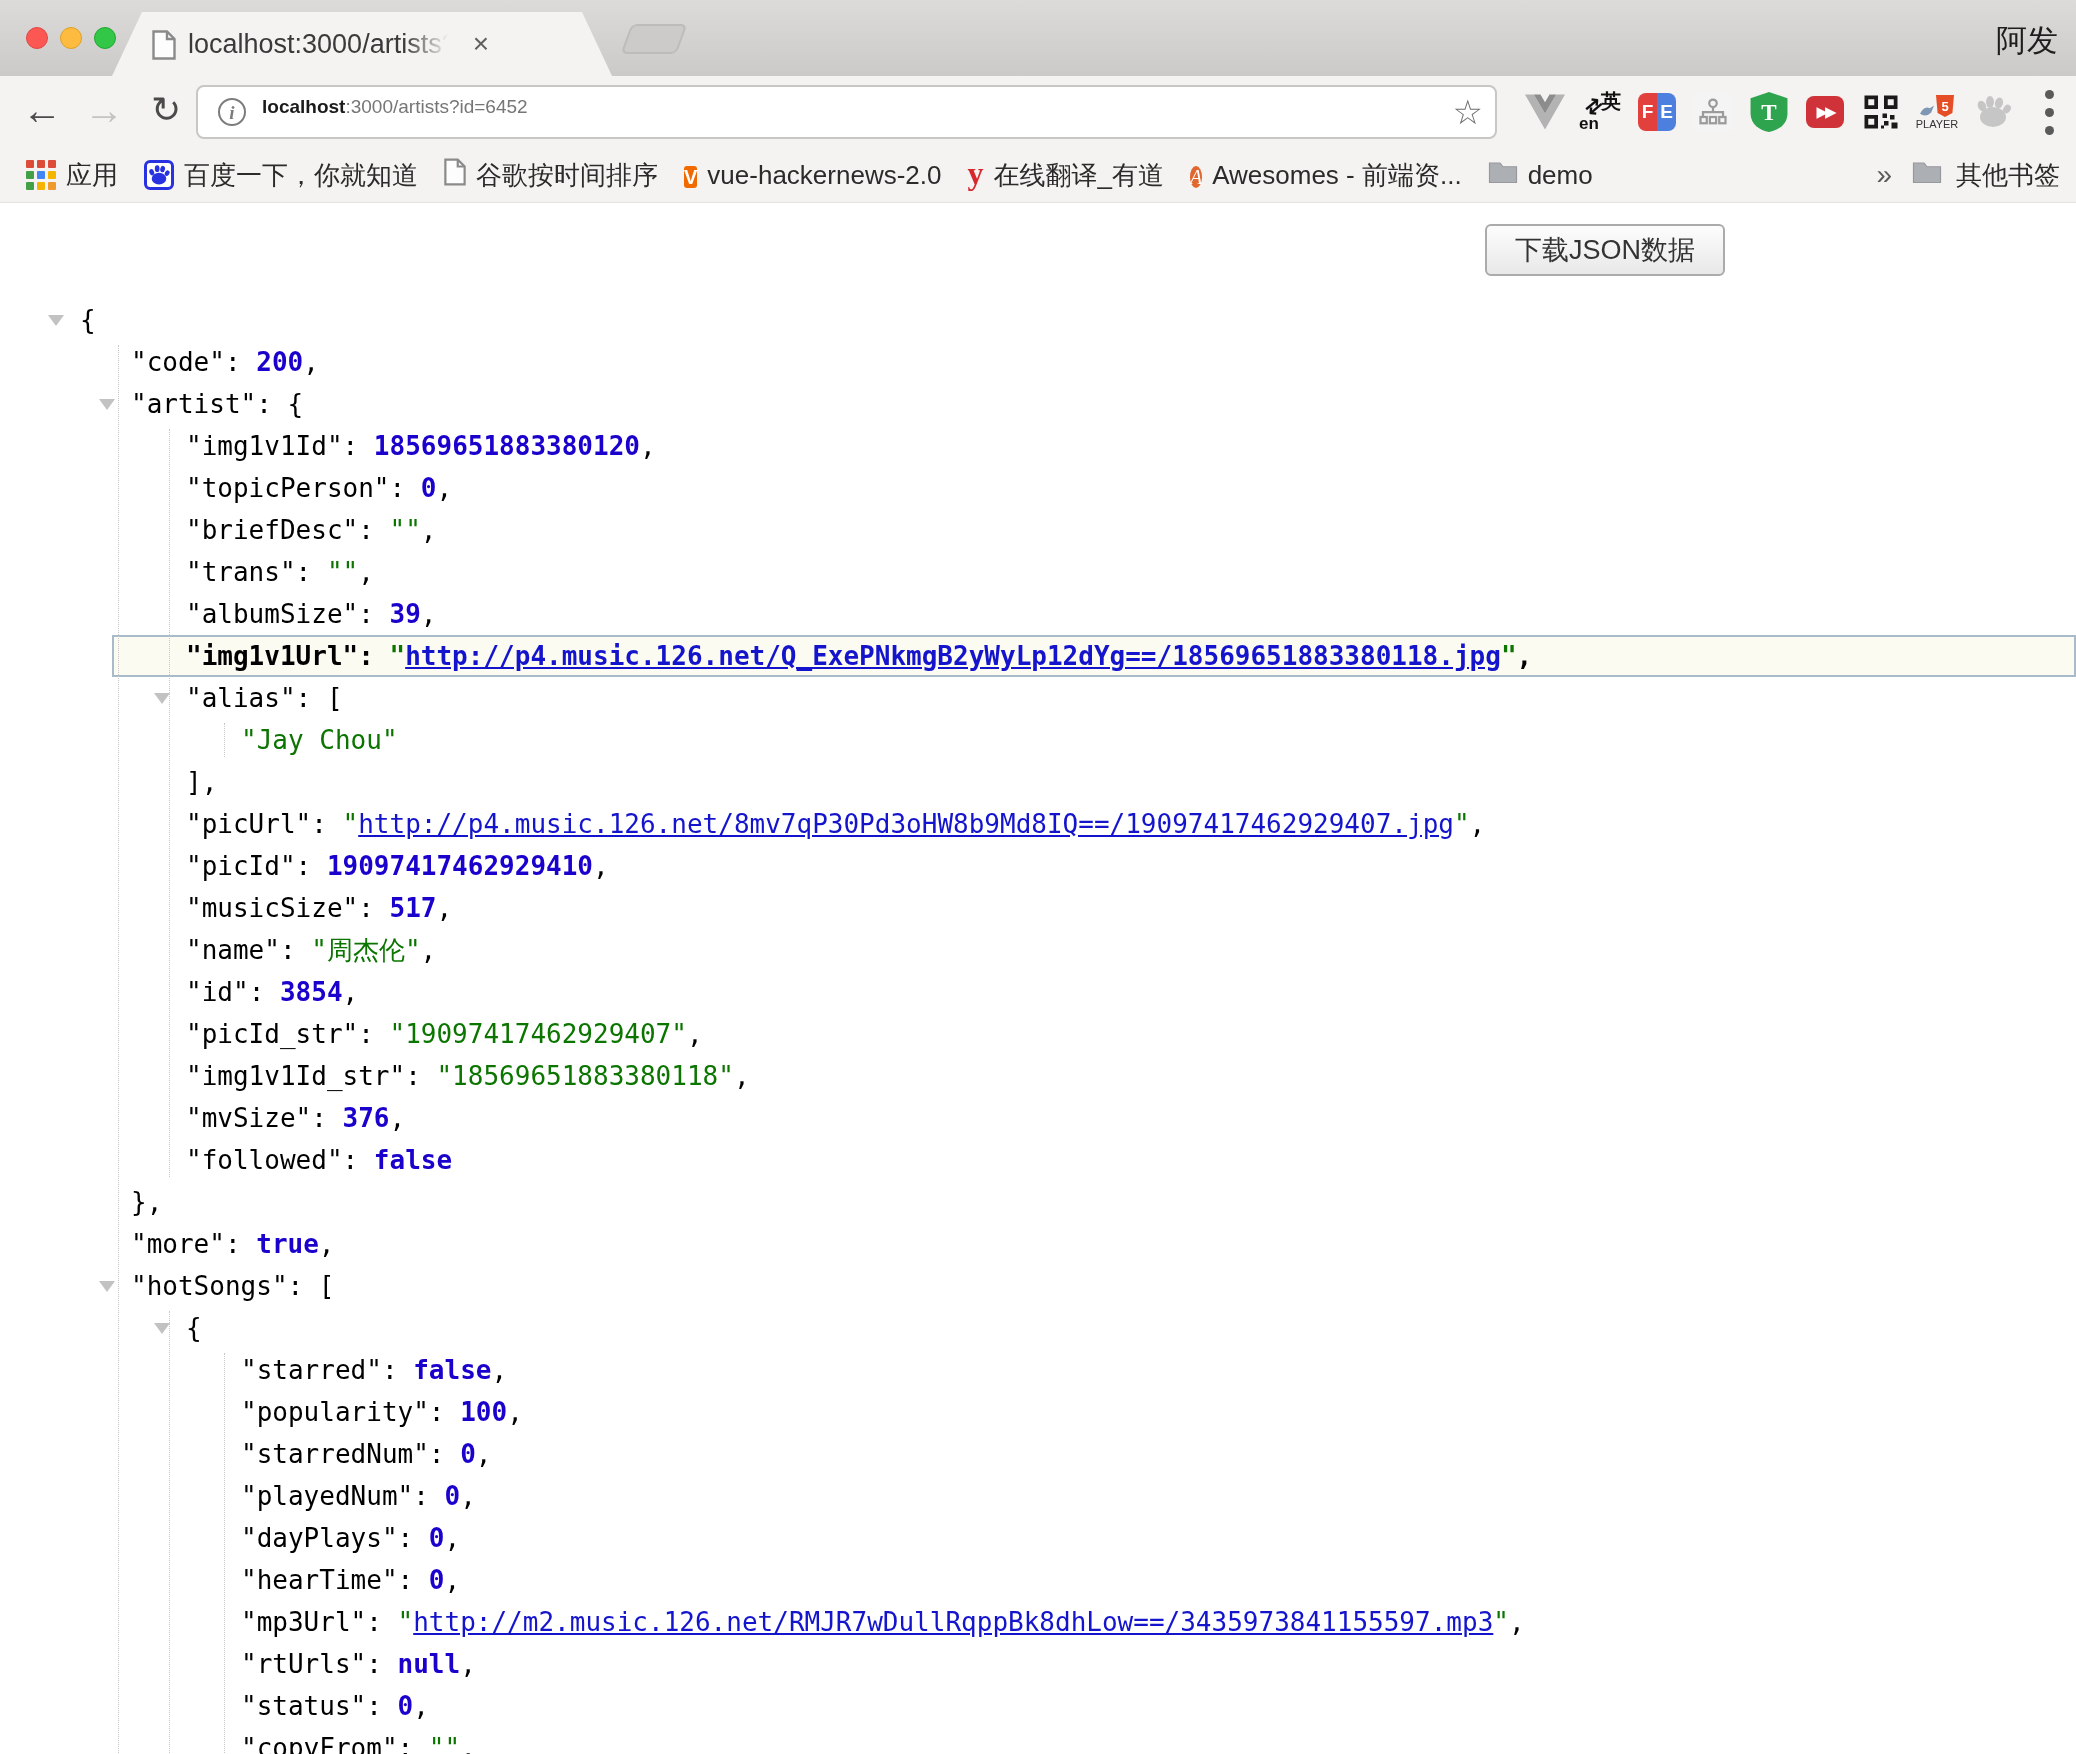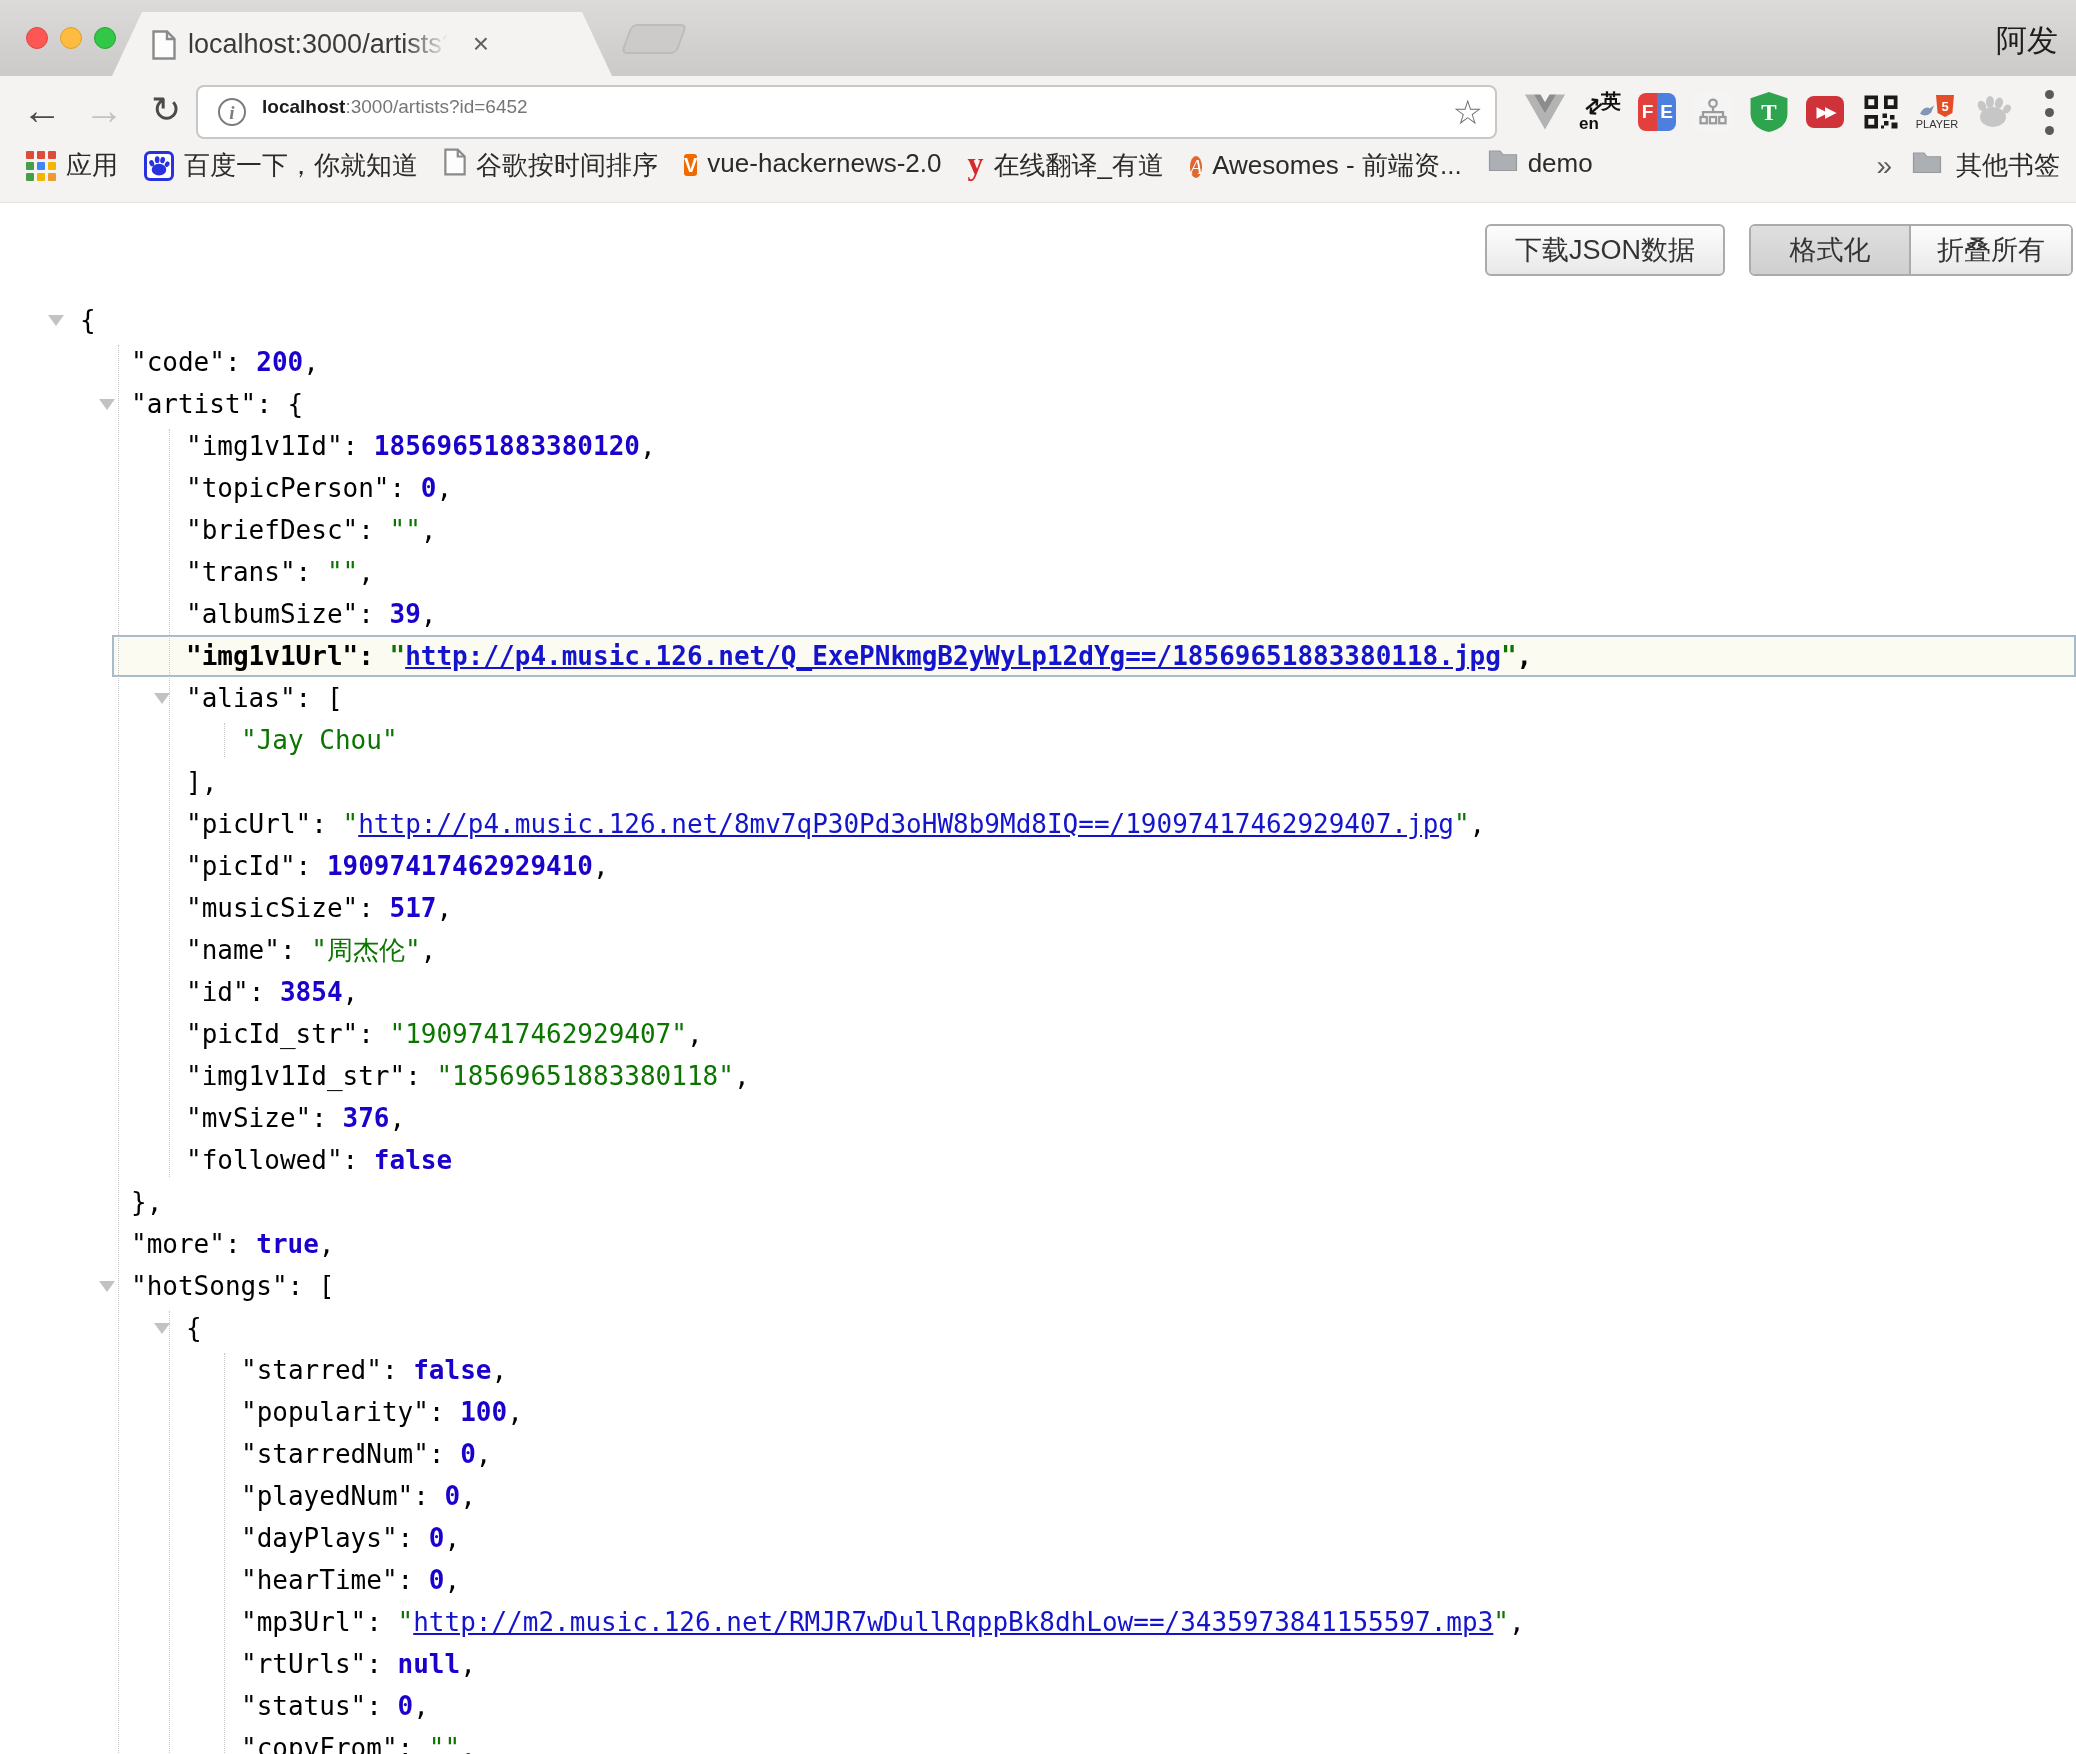--- a/index.html
+++ b/index.html
@@ -64,21 +64,21 @@
   .ic-play{ width:38px; height:32px; background:#CF3339; border-radius:8px; color:#fff;
     display:flex; align-items:center; justify-content:center; font-size:15px; letter-spacing:-3px; }
   .ic-h5{ display:flex; flex-direction:column; align-items:center; }
   .ic-h5 .sub{ font-size:11px; color:#333; letter-spacing:0px; margin-top:1px; }
   .ic-h5 .row{ display:flex; align-items:flex-end; gap:1px; }
   .menu-dots{ display:flex; flex-direction:column; gap:9px; }
   .menu-dots i{ width:9px; height:9px; border-radius:50%; background:#5A5A5A; }
 
   
   .bookmarks{ position:absolute; left:0; top:148px; width:2076px; height:55px; background:#F4F3F1;
-    border-bottom:1px solid #E4E2E0; display:flex; align-items:flex-start; }
+    border-bottom:1px solid #E4E2E0; display:flex; align-items:center; }
   .bm{ display:flex; align-items:center; gap:10px; margin-left:26px; font-size:26px; color:#2B2B2B; white-space:nowrap; }
   .bm-right{ position:absolute; right:16px; display:flex; align-items:center; gap:14px; font-size:26px; color:#2B2B2B; }
   .overflow{ color:#5B5B5B; font-size:28px; margin-right:6px; }
   .apps-grid{ display:grid; grid-template-columns:repeat(3,8px); grid-gap:3px; }
   .apps-grid i{ width:8px; height:8px; border-radius:1px; }
   .baidu{ width:30px; height:30px; border:3px solid #2932E1; border-radius:6px; background:#fff;
     display:flex; align-items:center; justify-content:center; }
   .sq-v{ width:28px; height:28px; background:#F06A00; color:#fff; font-weight:bold; font-size:20px;
     text-align:center; line-height:28px; border-radius:3px; }
   .yd{ color:#D7282D; font-weight:bold; font-size:32px; font-family:"Liberation Serif",serif; line-height:26px; }
@@ -290,24 +290,20 @@
       <svg width="30" height="24" viewBox="0 0 20 16">
           <path d="M1 2 h7 l2 2.5 h9 v10.5 h-18 z" fill="#ACAFB4" stroke="#97999D" stroke-width="0.8"></path>
         </svg>
     </span>
     <span>其他书签</span>
   </div>
 </div>
 
 <div class="content">
   <div class="btn btn-download">下载JSON数据</div>
-  <div class="btn-group">
-    <div class="btn-cell cell-active">格式化</div>
-    <div class="btn-cell cell-plain">折叠所有</div>
-  </div>
   <div class="jsonwrap" id="jsonwrap">
       <div class="jrow" style="padding-left: 80px;"><span class="tri" style="left:48px"></span><span class="jp">{</span></div>
       <div class="jrow" style="padding-left: 131px;"><span class="jk">"code"</span><span class="jp">: </span><span class="jn">200</span><span class="jp">,</span></div>
       <div class="jrow" style="padding-left: 131px;"><span class="tri" style="left:99px"></span><span class="jk">"artist"</span><span class="jp">: </span><span class="jp">{</span></div>
       <div class="jrow" style="padding-left: 186px;"><span class="jk">"img1v1Id"</span><span class="jp">: </span><span class="jn">18569651883380120</span><span class="jp">,</span></div>
       <div class="jrow" style="padding-left: 186px;"><span class="jk">"topicPerson"</span><span class="jp">: </span><span class="jn">0</span><span class="jp">,</span></div>
       <div class="jrow" style="padding-left: 186px;"><span class="jk">"briefDesc"</span><span class="jp">: </span><span class="js">""</span><span class="jp">,</span></div>
       <div class="jrow" style="padding-left: 186px;"><span class="jk">"trans"</span><span class="jp">: </span><span class="js">""</span><span class="jp">,</span></div>
       <div class="jrow" style="padding-left: 186px;"><span class="jk">"albumSize"</span><span class="jp">: </span><span class="jn">39</span><span class="jp">,</span></div>
       <div class="jrow hl" style="padding-left: 72px;"><span class="jk">"img1v1Url"</span><span class="jp">: </span><span class="js">"</span><a class="jl">http://p4.music.126.net/Q_ExePNkmgB2yWyLp12dYg==/18569651883380118.jpg</a><span class="js">"</span><span class="jp">,</span></div>

